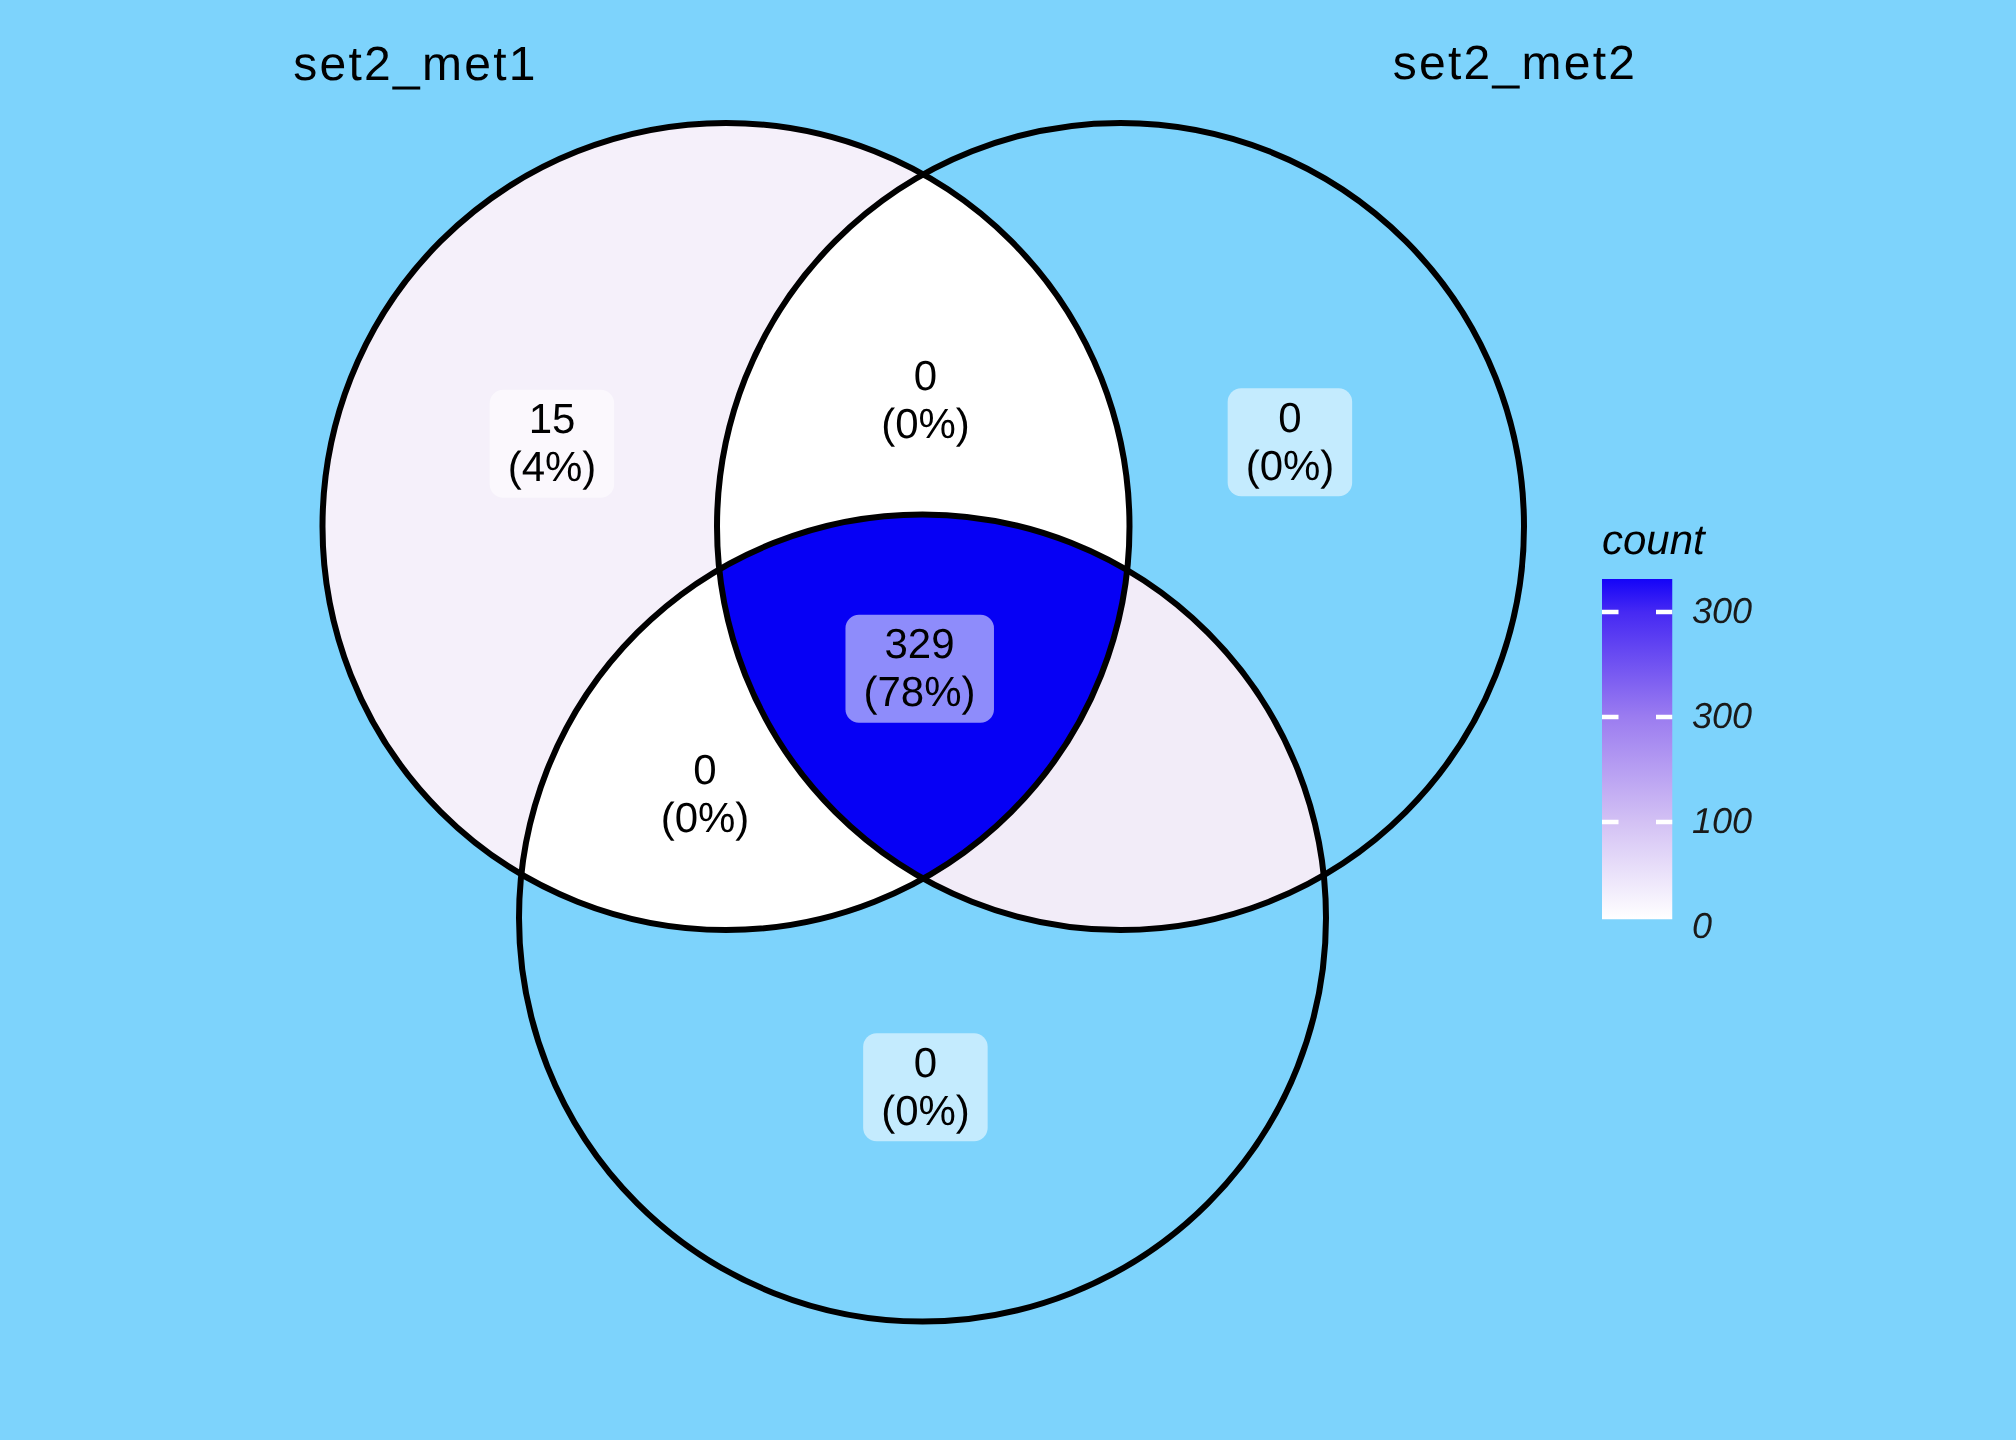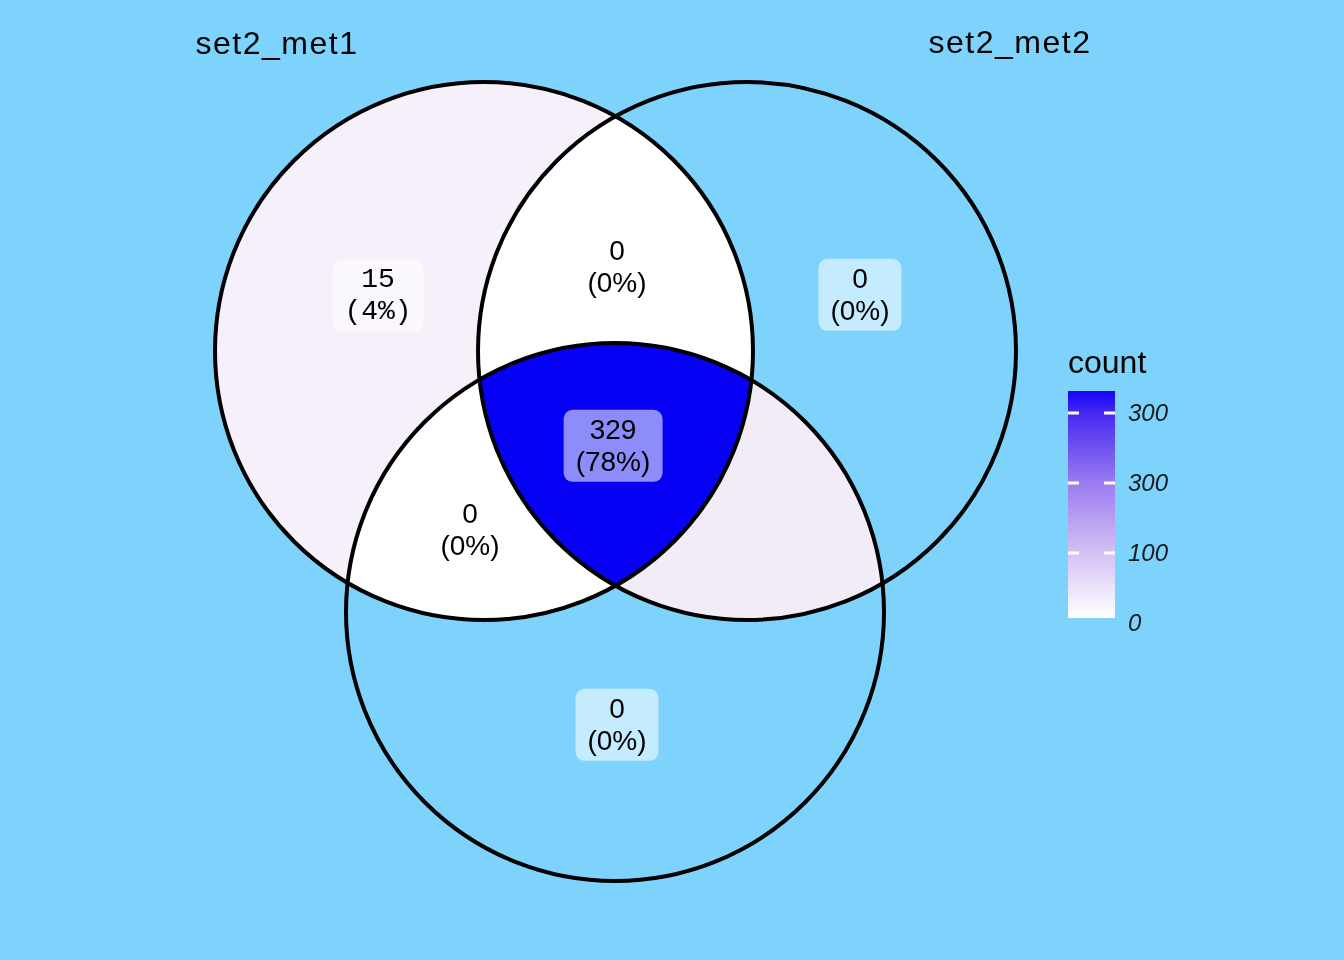--- a/index.html
+++ b/index.html
@@ -36,24 +36,25 @@
   }
   .region-label .pct { display: block; }
 
   .legend {
     position: absolute;
     left: 1068px;
     top: 344px;
     width: 220px;
   }
   .legend-title {
-    font-size: 32px;
+    font-size: 28px;
     color: #000000;
     margin: 0 0 10px 0;
     white-space: nowrap;
+    font-style: italic;
   }
   .legend-bar-wrap { position: relative; width: 47px; height: 227px; font-style: italic; }
   .legend-bar-wrap svg { display: block; }
   .legend-tick-label {
     position: absolute;
     left: 60px;
     transform: translateY(-50%);
     font-size: 24px;
     color: #1a1a1a;
     white-space: nowrap;
@@ -92,21 +93,21 @@
     </g>
 
     <circle cx="484" cy="351" r="269" fill="none" stroke-width="4" stroke="#000000"></circle>
     <circle cx="747" cy="351" r="269" fill="none" stroke-width="4" stroke="#000000"></circle>
     <circle cx="615" cy="612" r="269" fill="none" stroke-width="4" stroke="#000000"></circle>
   </svg>
 
   <div class="set-label" style="left:277px; top:43px;">set2_met1</div>
   <div class="set-label" style="left:1010px; top:42px;text-align:center;">set2_met2</div>
 
-  <div class="region-label" style="left:378px; top:296px;font-family:Liberation Mono, monospace;">
+  <div class="region-label" style="left:368px; top:296px;">
     <span>15</span>
     <span class="pct">(4%)</span>
   </div>
 
   <div class="region-label" style="left:617px; top:267px;">
     <span>0</span>
     <span class="pct">(0%)</span>
   </div>
 
   <div class="region-label" style="left:860px; top:295px;">

